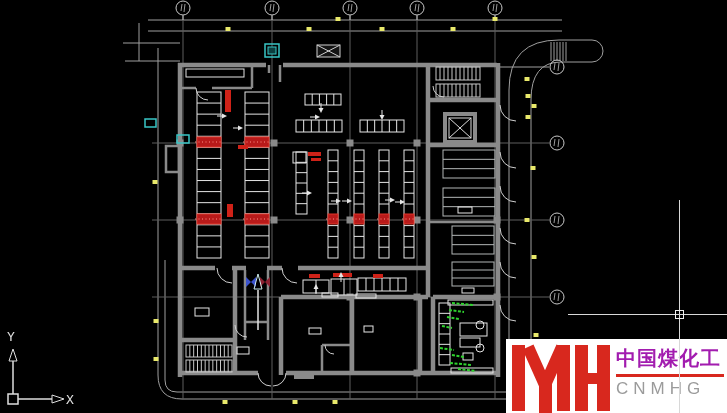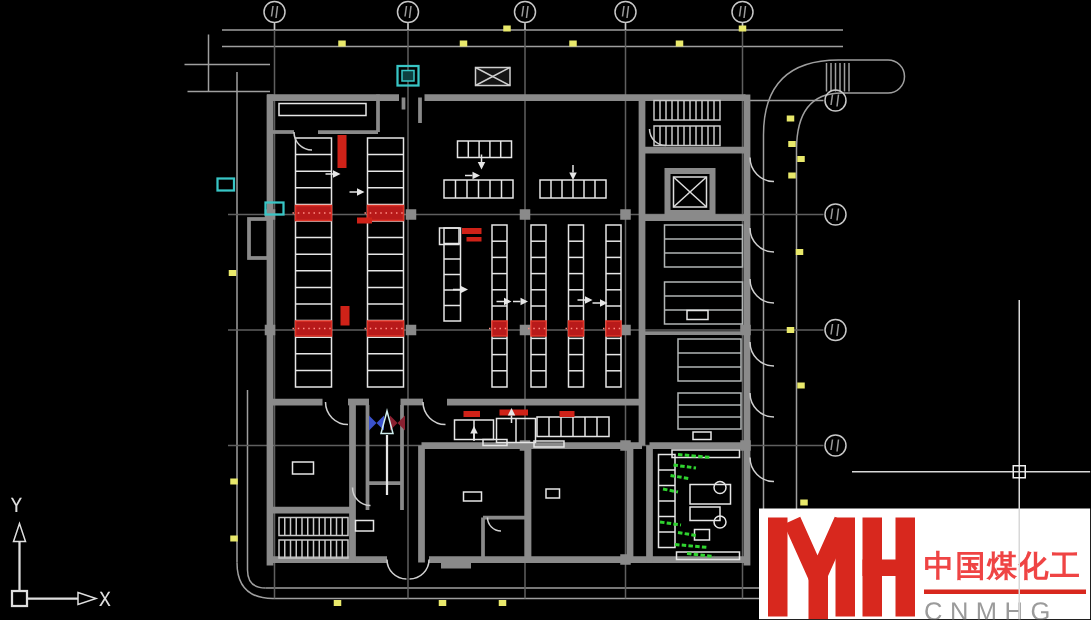--- a/index.html
+++ b/index.html
@@ -5,21 +5,21 @@
   html,body{margin:0;padding:0;background:#000;}
   #stage{position:relative;width:727px;height:413px;background:#000;overflow:hidden;
          font-family:"Liberation Sans", sans-serif;}
   #plan{position:absolute;left:0;top:0;z-index:1;}
   .ucs-label{font-family:"DejaVu Sans Mono", monospace;font-size:13px;fill:#dedede;}
   
   .logo{position:absolute;left:506px;top:339px;width:221px;height:74px;background:#ffffff;
         z-index:4;display:flex;align-items:stretch;}
   .logo-mark{flex:0 0 auto;display:block;}
   .logo-text{flex:1;padding:6px 2px 0 4px;}
-  .logo-cn{font-size:20px;font-weight:bold;color:#ef4444;letter-spacing:1px;white-space:nowrap;margin-top:19px;}
+  .logo-cn{font-size:20px;font-weight:bold;color:#a21caf;letter-spacing:1px;white-space:nowrap;}
   .logo-underline{height:3px;background:#d8281e;margin-top:2px;width:108px;}
   .logo-en{font-size:17px;color:#9b9b9b;letter-spacing:5px;margin-top:2px;white-space:nowrap;}
   
   .cross-v{position:absolute;left:679px;top:200px;width:1px;height:213px;background:#d8d8d8;z-index:6;}
   .cross-h{position:absolute;left:568px;top:314px;width:159px;height:1px;background:#d8d8d8;z-index:6;}
   .pickbox{position:absolute;left:675px;top:310px;width:7px;height:7px;border:1px solid #efefef;z-index:7;}
 </style>
 </head>
 <body>
 

